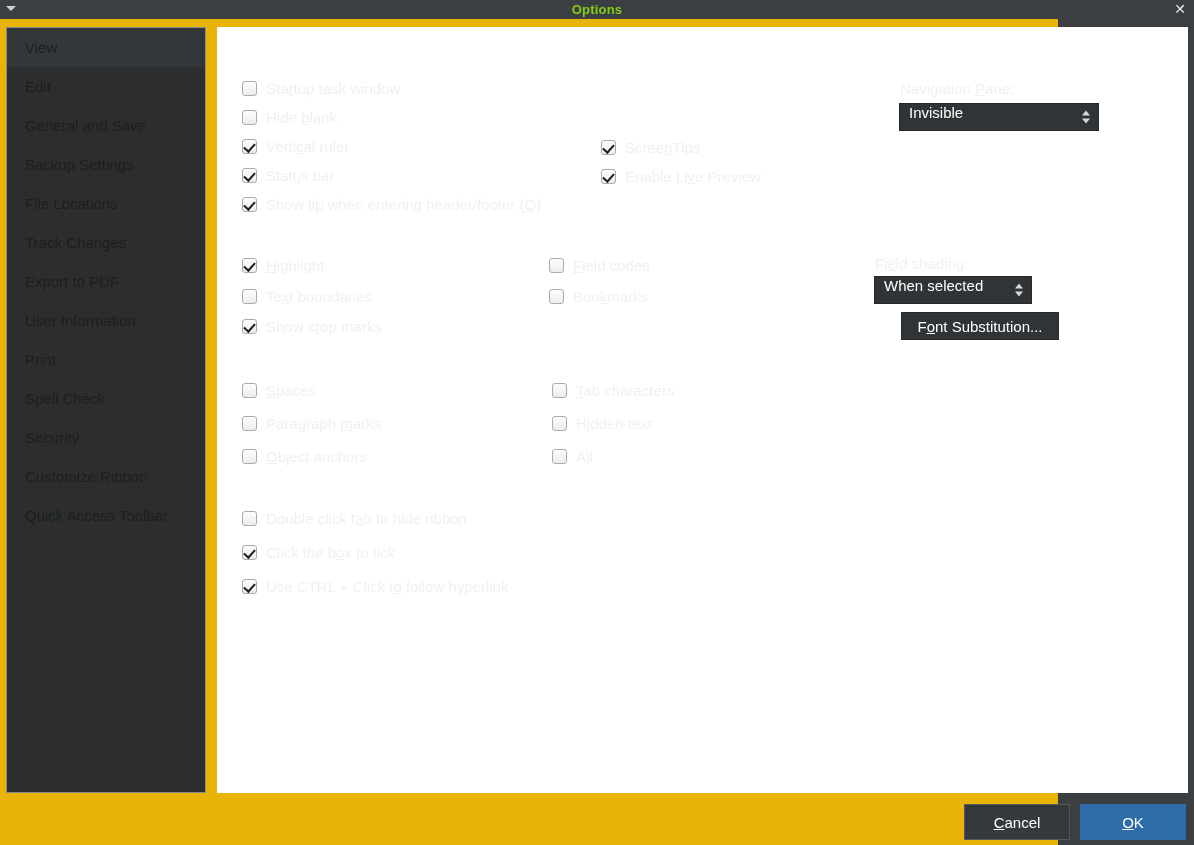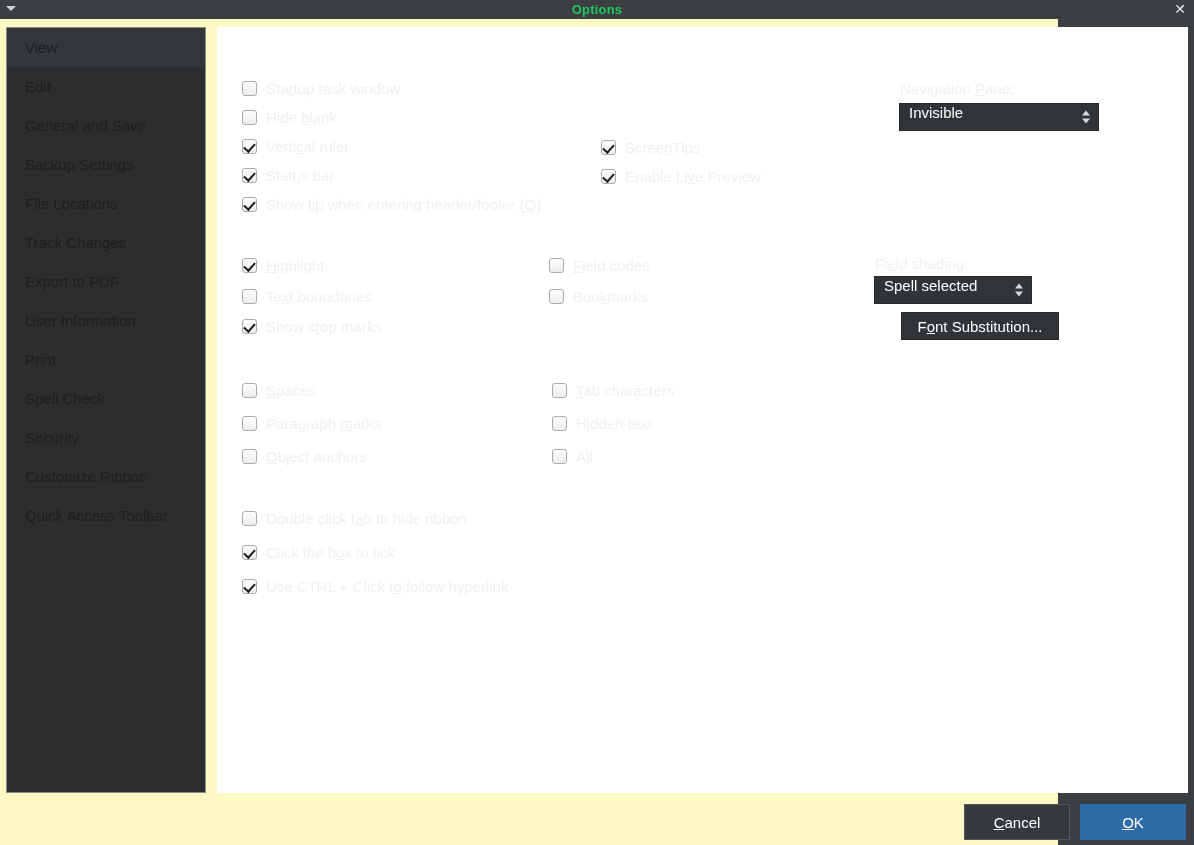--- a/index.html
+++ b/index.html
@@ -19,34 +19,34 @@
   }
   #titlebar .caret {
     position: absolute; left: 6px; top: 6px;
     width: 0; height: 0;
     border-left: 5px solid transparent;
     border-right: 5px solid transparent;
     border-top: 5px solid #cfd2d4;
   }
   #titlebar .title {
     width: 100%; text-align: center;
-    color: #22c55e; font-size: 13px; font-weight: bold;
+    color: #84cc16; font-size: 13px; font-weight: bold;
     letter-spacing: .2px;
   }
   #titlebar .closebtn {
     position: absolute; right: 6px; top: 1px;
     color: #e6e8ea; font-size: 14px; line-height: 17px;
     width: 16px; text-align: center; cursor: pointer;
   }
 
   
   #dialog {
     position: absolute; left: 0; top: 19px;
     width: 1058px; height: 826px;
-    background: #fef9c3;
+    background: #eab308;
   }
 
   
   #sidebar {
     position: absolute; left: 6px; top: 8px;
     width: 200px; height: 766px;
     background: #2b2d2e;
     border: 1px solid #8a8d8f;
     overflow: hidden;
   }
@@ -282,21 +282,21 @@
       <div class="pane-label" style="left: 683px; top: 53px;">Navigation <u>P</u>ane:</div>
       <div class="combo" style="left: 682px; top: 76px; width: 200px; height: 28px;">
         <span>Invisible</span>
         <span class="spin">
           <i class="up"></i>
           <i class="down"></i>
         </span>
       </div>
       <div class="pane-label" style="left: 658px; top: 228px;">Fi<u>e</u>ld shading:</div>
       <div class="combo" style="left: 657px; top: 249px; width: 158px; height: 28px;">
-        <span>Spell selected</span>
+        <span>When selected</span>
         <span class="spin">
           <i class="up"></i>
           <i class="down"></i>
         </span>
       </div>
       <div class="darkbtn" style="left: 657px; top: 285px; width: 158px; height: 28px; margin-left: 27px;">F<u>o</u>nt Substitution...</div>
     </div>
 
 </div>
 

